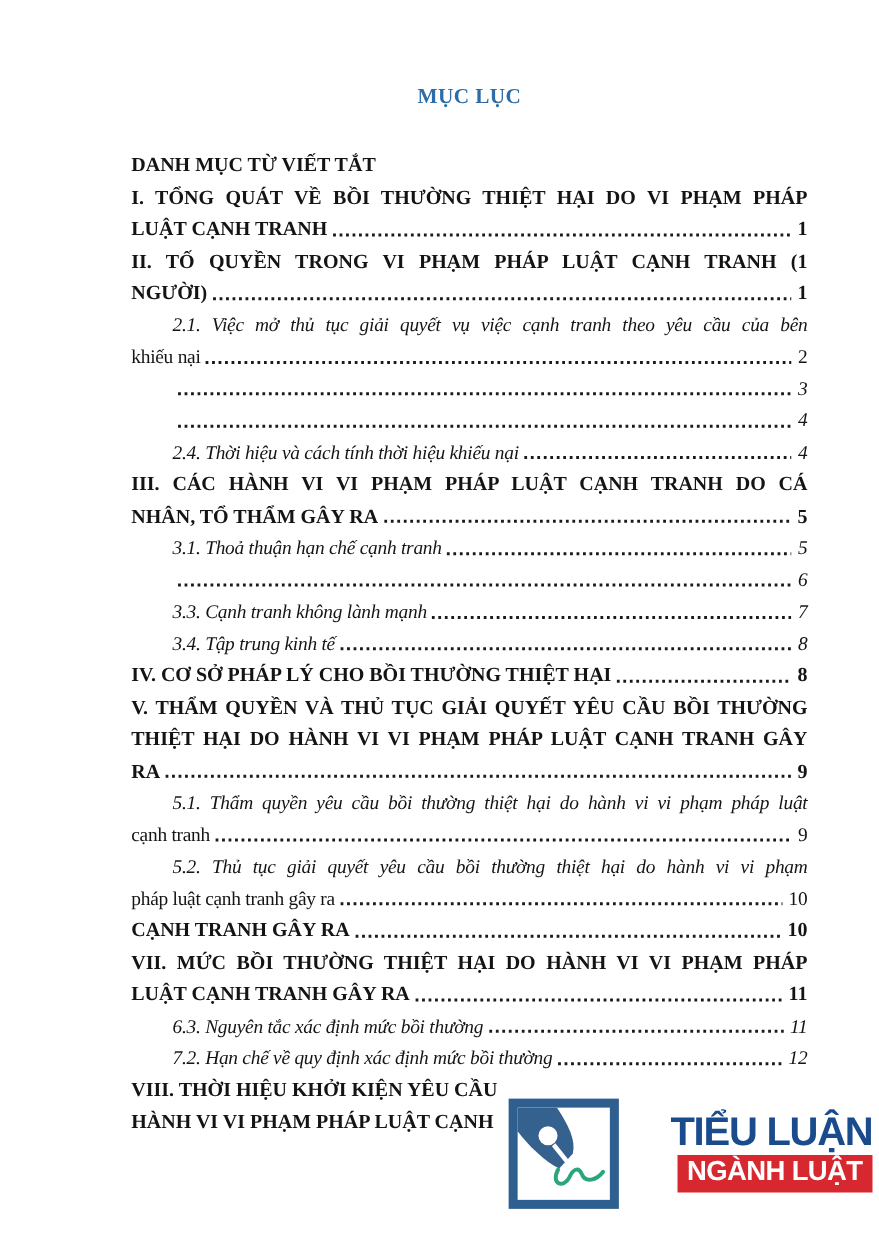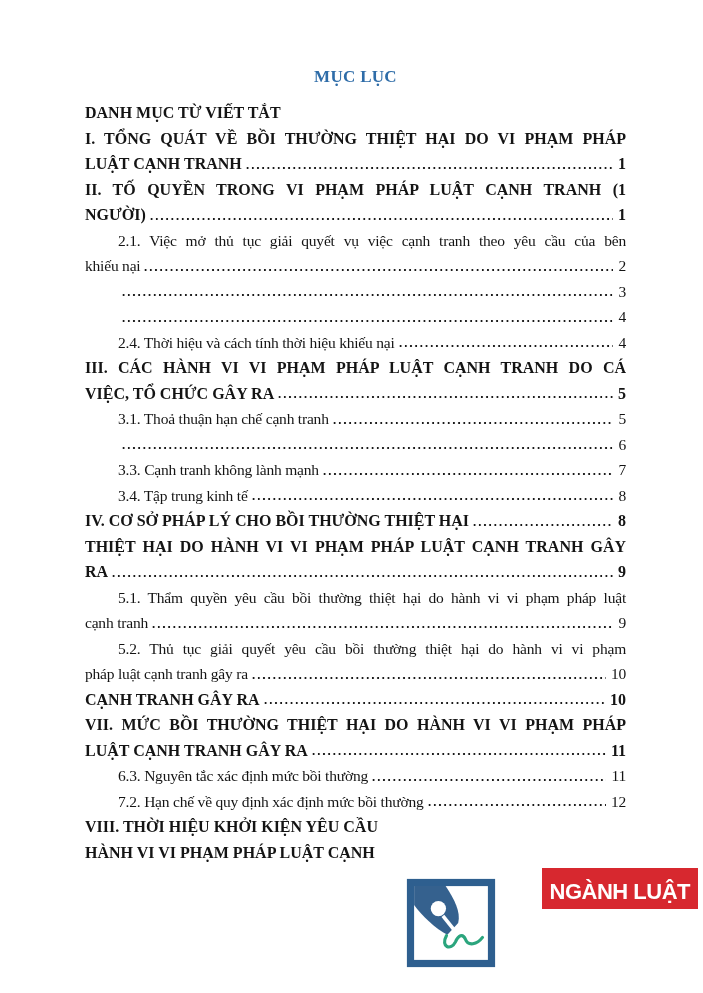--- a/index.html
+++ b/index.html
@@ -4,34 +4,34 @@
 <style>
   * { margin:0; padding:0; box-sizing:border-box; }
   html,body { width:703px; height:993px; }
   body {
     position:relative;
     background:#ffffff;
     font-family:"Liberation Serif","DejaVu Serif",serif;
     color:#141414;
     overflow:hidden;
   }
-  .content { position:absolute; left:85px; top:64px; width:541px; }
+  .content { position:absolute; left:105px; top:64px; width:541px; }
   .title {
     font-size:17px;
     font-weight:bold;
     text-align:center;
     color:#2e6ca8;
     line-height:26px;
     letter-spacing:.3px;
   }
-  .toc { margin-top:10px; font-size:15.5px; }
+  .toc { margin-top:30px; font-size:15.5px; }
   .entry { font-weight:normal; letter-spacing:-0.2px; }
   .entry.bold { font-weight:bold; font-size:16px; letter-spacing:0; }
   .line { height:25.5px; line-height:25.5px; white-space:nowrap; }
-  .line.indent { padding-left:33px; }
+  .line.indent { padding-left:33px;font-style:italic; }
   .line.just { text-align:justify; text-align-last:justify; -moz-text-align-last:justify; }
   .line.dl { display:flex; align-items:stretch;justify-content:flex-end; }
   .line.dl .t { white-space:nowrap; }
   .line.dl .dots {
     flex:1 1 auto;
     margin:0 5px 0 3px;
     background-image:radial-gradient(circle, #1a1a1a 1.15px, rgba(0,0,0,0) 1.4px);
     background-size:5.2px 4px;
     background-repeat:repeat-x;
     background-position:left bottom 7px;
@@ -58,21 +58,21 @@
     white-space:nowrap;
   }
   .wm-badge {
     display:inline-block;
     margin-top:2px;
     background:#d7282f;
     color:#ffffff;
     font-size:22px;
     line-height:24px;
     font-weight:bold;
-    padding:12px 8px 5px 8px;
+    padding:1px 8px 5px 8px;
     letter-spacing:-0.5px;
     white-space:nowrap;
   }
 </style>
 </head>
 <body>
 
 <div class="content">
   <h1 class="title">MỤC LỤC</h1>
   <div id="toc" class="toc">
@@ -118,21 +118,21 @@
       <div class="entry normal">
         <div class="line indent dl">
           <span class="t">2.4. Thời hiệu và cách tính thời hiệu khiếu nại</span>
           <span class="dots"></span>
           <span class="pg">4</span>
         </div>
       </div>
       <div class="entry bold">
         <div class="line just">III. CÁC HÀNH VI VI PHẠM PHÁP LUẬT CẠNH TRANH DO CÁ</div>
         <div class="line dl">
-          <span class="t">VIỆC, TỔ CHỨC GÂY RA</span>
+          <span class="t">NHÂN, TỔ THẨM GÂY RA</span>
           <span class="dots"></span>
           <span class="pg">5</span>
         </div>
       </div>
       <div class="entry normal">
         <div class="line indent dl">
           <span class="t">3.1. Thoả thuận hạn chế cạnh tranh</span>
           <span class="dots"></span>
           <span class="pg">5</span>
         </div>
@@ -158,20 +158,21 @@
         </div>
       </div>
       <div class="entry bold">
         <div class="line dl">
           <span class="t">IV. CƠ SỞ PHÁP LÝ CHO BỒI THƯỜNG THIỆT HẠI</span>
           <span class="dots"></span>
           <span class="pg">8</span>
         </div>
       </div>
       <div class="entry bold">
+        <div class="line just">V. THẨM QUYỀN VÀ THỦ TỤC GIẢI QUYẾT YÊU CẦU BỒI THƯỜNG</div>
         <div class="line just">THIỆT HẠI DO HÀNH VI VI PHẠM PHÁP LUẬT CẠNH TRANH GÂY</div>
         <div class="line dl">
           <span class="t">RA</span>
           <span class="dots"></span>
           <span class="pg">9</span>
         </div>
       </div>
       <div class="entry normal">
         <div class="line indent just">5.1. Thẩm quyền yêu cầu bồi thường thiệt hại do hành vi vi phạm pháp luật</div>
         <div class="line dl">
@@ -228,15 +229,16 @@
   <span class="wm-icon">
     <svg viewBox="0 0 100 100" xmlns="http://www.w3.org/2000/svg" aria-hidden="true">
       <rect x="5" y="5" width="90" height="90" fill="#ffffff" stroke="#2e5f8f" stroke-width="8"></rect>
       <path d="M9,9 L44,9 C54,24 61,38 58,50 L46,63 C33,57 18,42 9,30 Z" fill="#35618e"></path>
       <circle cx="36" cy="34" r="8.5" fill="#ffffff"></circle>
       <line x1="41" y1="42" x2="53" y2="57" stroke="#ffffff" stroke-width="4"></line>
       <path d="M45,64 C38,77 50,81 55,71 C58,64 63,61 66,68 C69,76 79,74 85,66" fill="none" stroke="#2ba57d" stroke-width="3.5" stroke-linecap="round"></path>
     </svg>
   </span>
   <div class="wm-right">
+    <div class="wm-brand">TIỂU LUẬN</div>
     <span class="wm-badge">NGÀNH LUẬT</span>
   </div>
 </div>
 
 </body></html>

